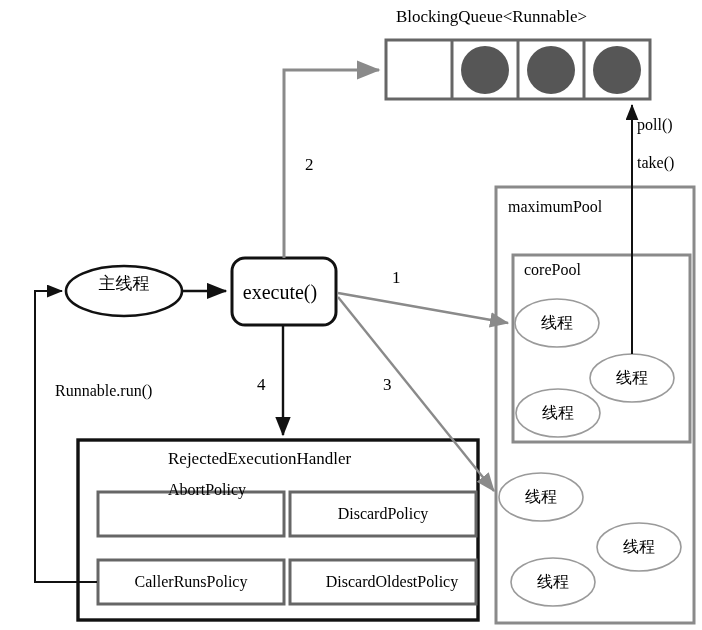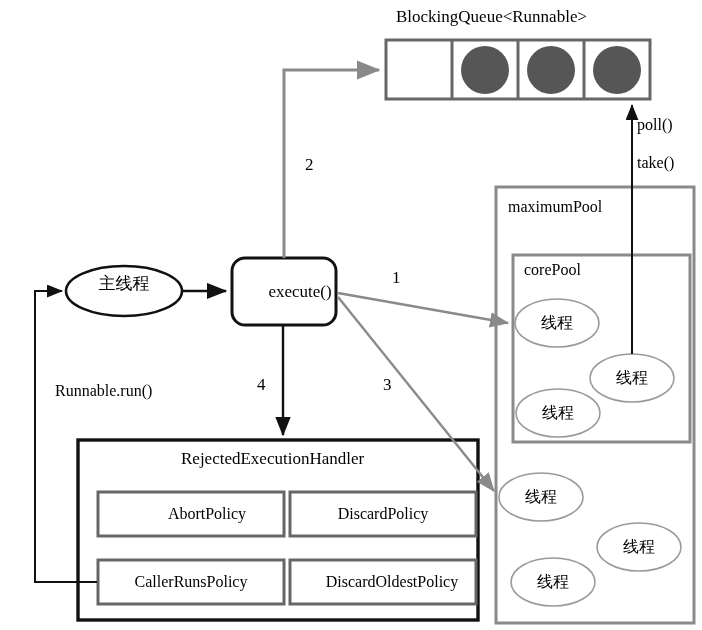--- a/index.html
+++ b/index.html
@@ -12,40 +12,40 @@
   svg.layer{position:absolute;left:0;top:0;width:702px;height:630px;pointer-events:none;}
 
   .lbl{position:absolute;white-space:nowrap;line-height:1;}
 
   .title-queue{font-size:17px;left:396px;top:8px;}
   .lbl-poll{font-size:16px;left:637px;top:117px;}
   .lbl-take{font-size:16px;left:637px;top:155px;}
   .lbl-maxpool{font-size:16px;left:508px;top:199px;}
   .lbl-corepool{font-size:16px;left:524px;top:262px;}
   .lbl-runnable{font-size:16px;left:55px;top:375px;margin-top:8px;}
-  .lbl-reh{font-size:17px;left:181px;top:450px;}
+  .lbl-reh{font-size:17px;left:168px;top:450px;}
 
   .num{font-size:17px;position:absolute;}
   .num1{left:392px;top:268px;}
   .num2{left:305px;top:155px;}
   .num3{left:383px;top:375px;}
   .num4{left:257px;top:375px;}
 
   .node-text{position:absolute;display:flex;align-items:center;justify-content:center;
              white-space:nowrap;line-height:1;}
 
-  .execute-txt{left:248px;top:258px;width:104px;height:67px;font-size:17px;}
+  .execute-txt{left:228px;top:258px;width:104px;height:67px;font-size:20px;}
 
   .mainthread-txt{left:64px;top:260px;width:120px;height:46px;font-size:17px;}
 
   .thr{font-size:16px;}
 
   .policy-txt{font-size:16px;display:flex;align-items:center;justify-content:center;
               position:absolute;white-space:nowrap;}
-  .p0{left:98px;top:492px;width:218px;height:44px;}
+  .p0{left:98px;top:468px;width:218px;height:44px;}
   .p1{left:290px;top:492px;width:186px;height:44px;}
   .p2{left:98px;top:560px;width:186px;height:44px;}
   .p3{left:299px;top:560px;width:186px;height:44px;}
 </style>
 </head>
 <body>
 
 <div id="canvas">
 
   <svg class="layer" viewBox="0 0 702 630">

